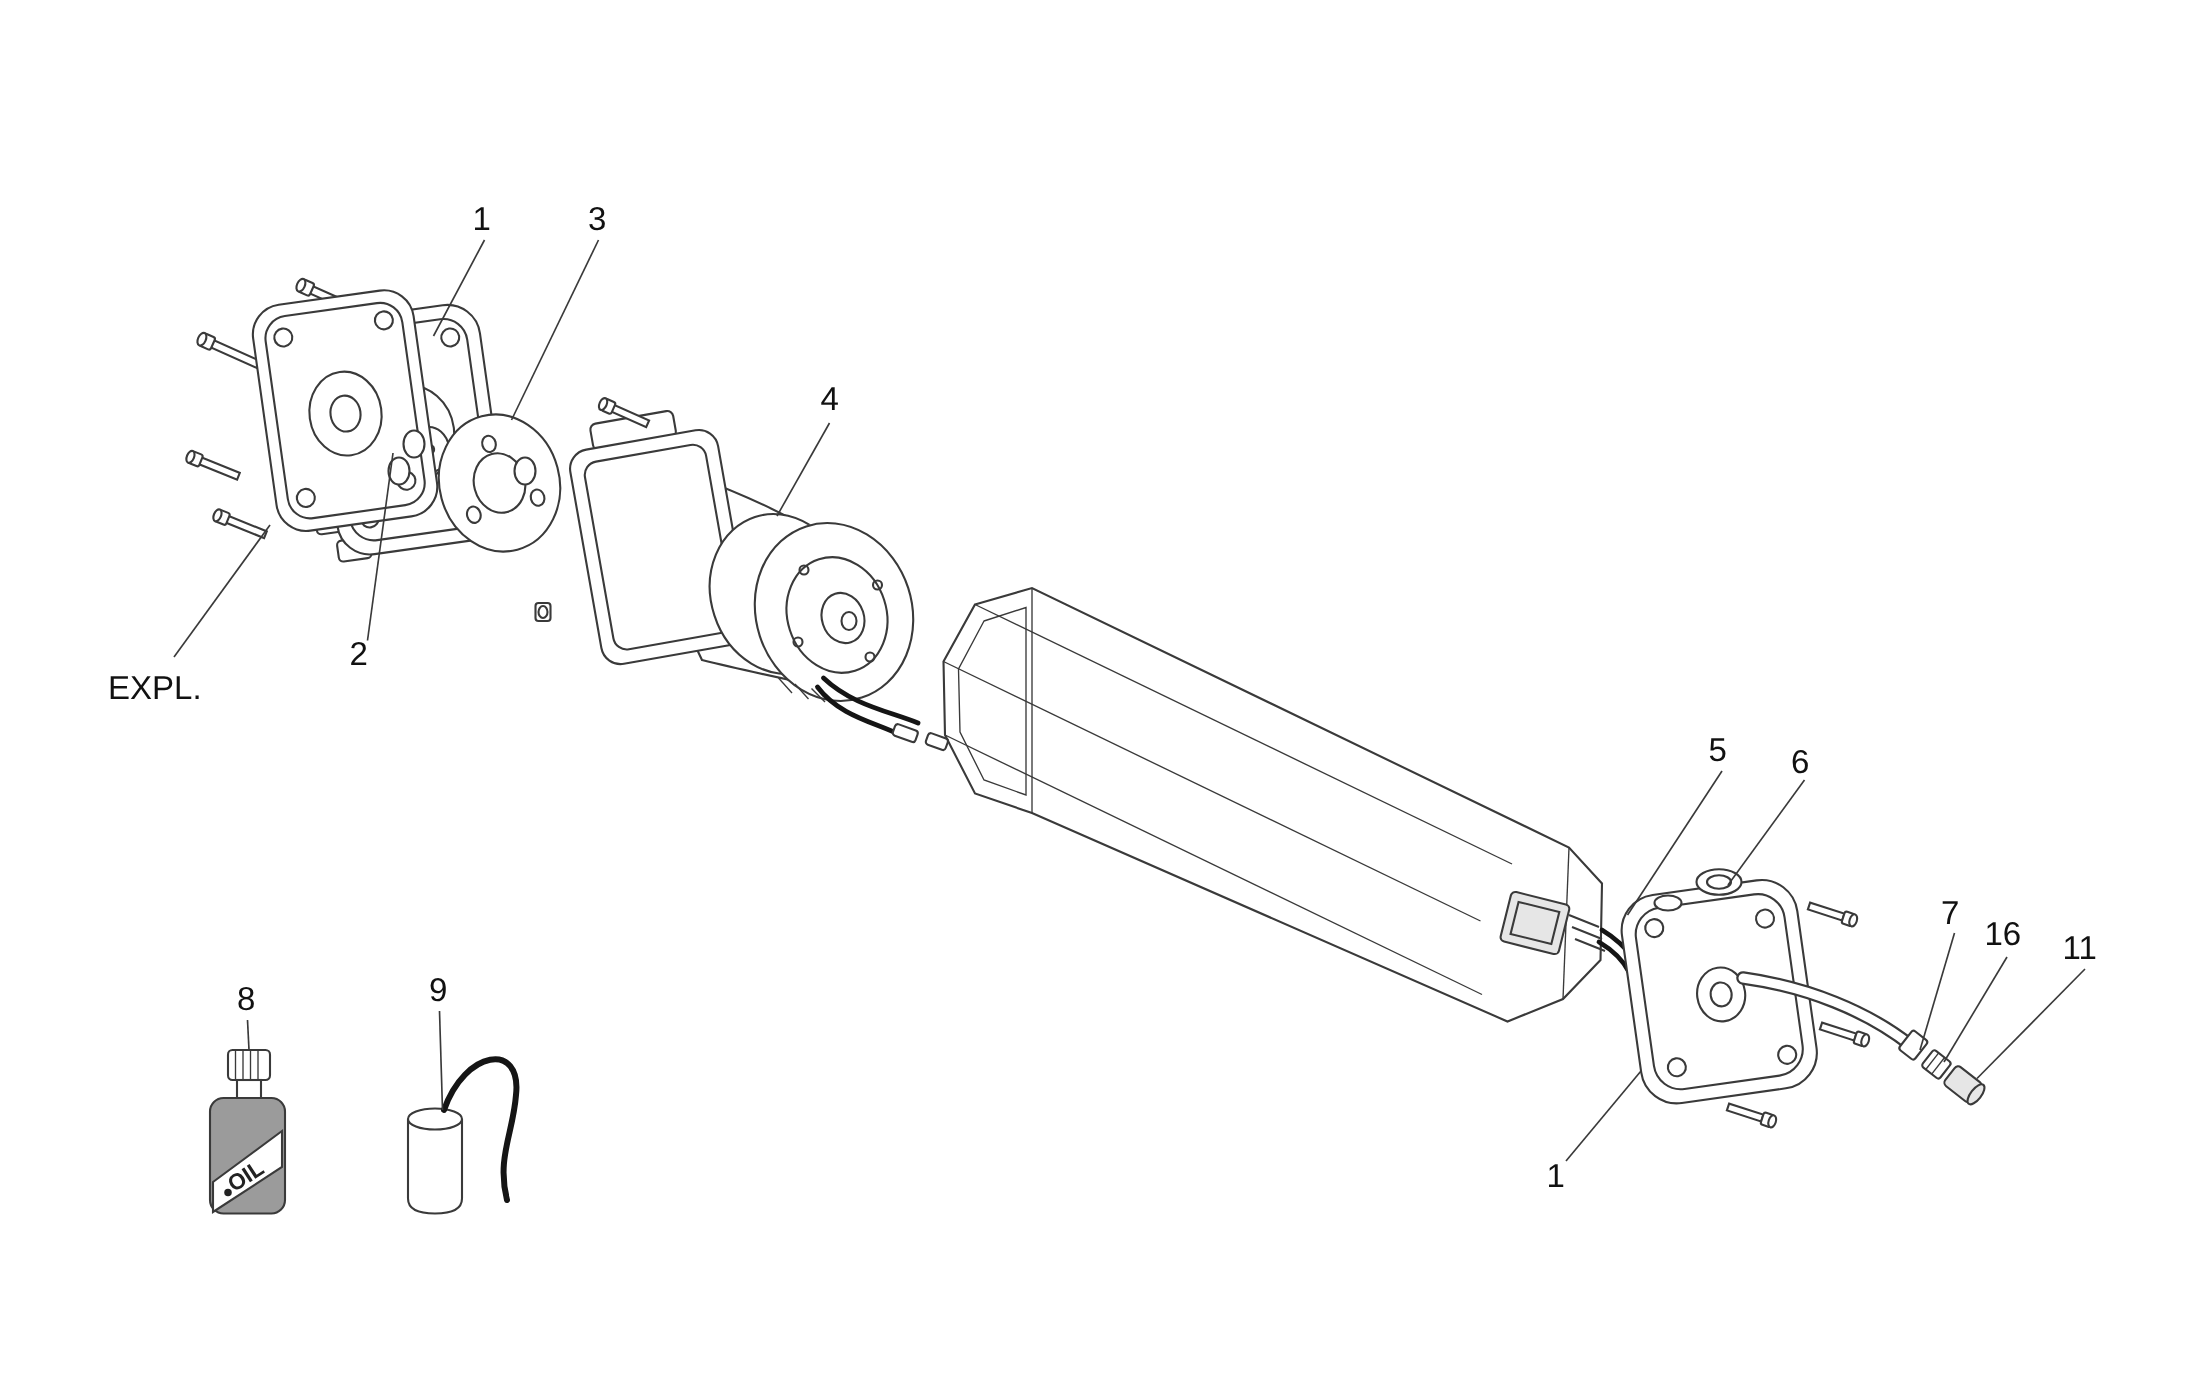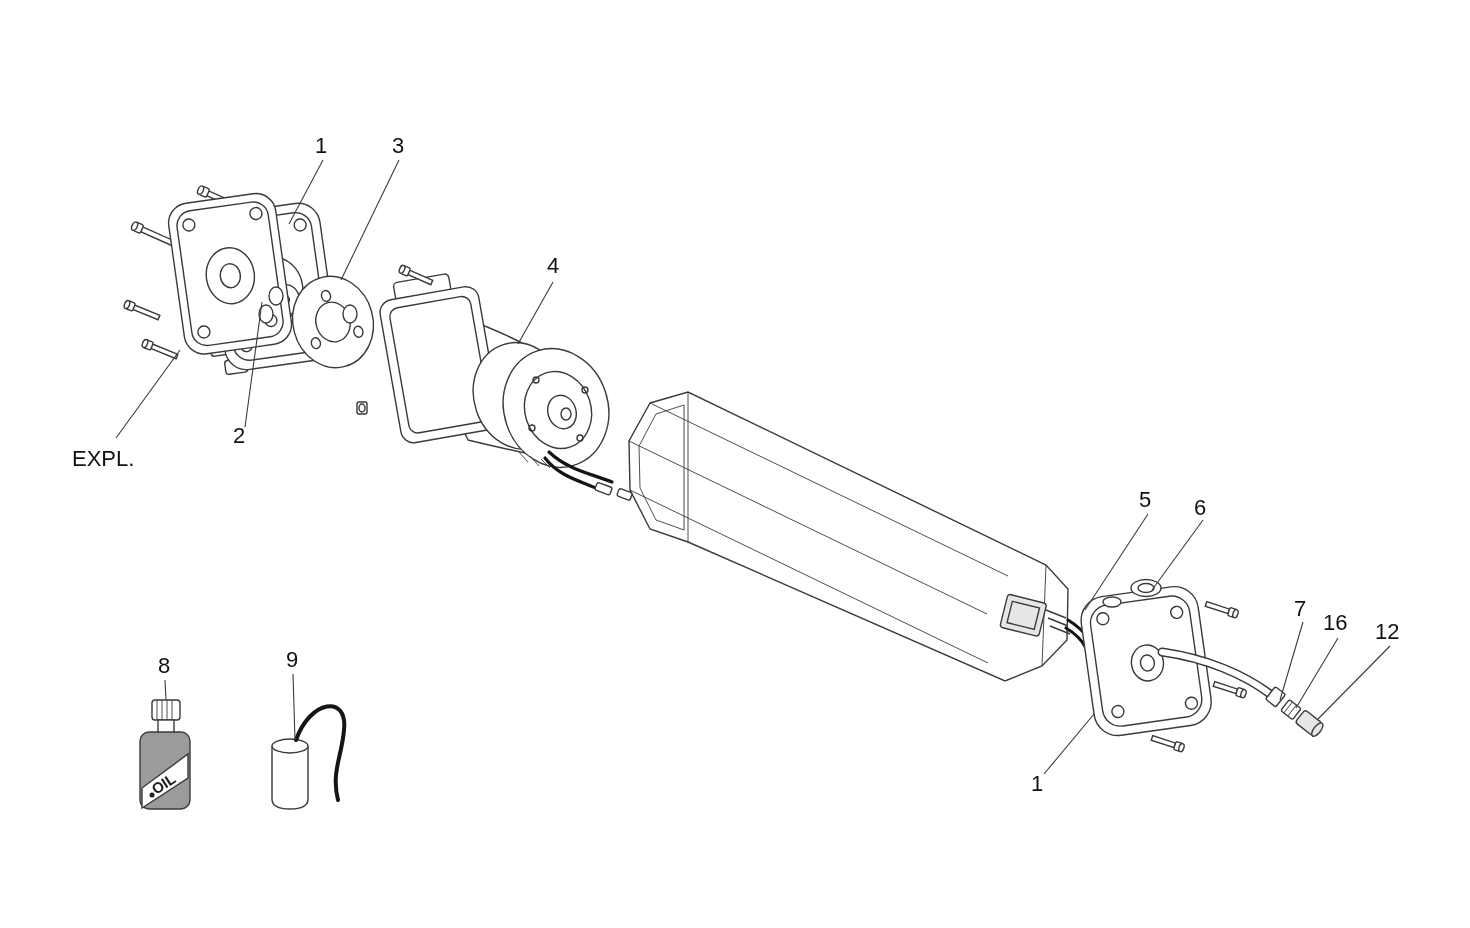--- a/index.html
+++ b/index.html
@@ -245,18 +245,18 @@
 
 <span class="callout" style="left:315px;top:135px">1</span>
 <span class="callout" style="left:392px;top:135px">3</span>
 <span class="callout" style="left:547px;top:255px">4</span>
 <span class="callout" style="left:233px;top:425px">2</span>
 <span class="callout" style="left:72px;top:448px">EXPL.</span>
 <span class="callout" style="left:1139px;top:489px">5</span>
 <span class="callout" style="left:1194px;top:497px">6</span>
 <span class="callout" style="left:1294px;top:598px">7</span>
 <span class="callout" style="left:1323px;top:612px">16</span>
-<span class="callout" style="left:1375px;top:621px">12</span>
+<span class="callout" style="left:1375px;top:621px">11</span>
 <span class="callout" style="left:1031px;top:773px">1</span>
 <span class="callout" style="left:158px;top:655px">8</span>
 <span class="callout" style="left:286px;top:649px">9</span>
 
 </div>
 
 </body></html>

